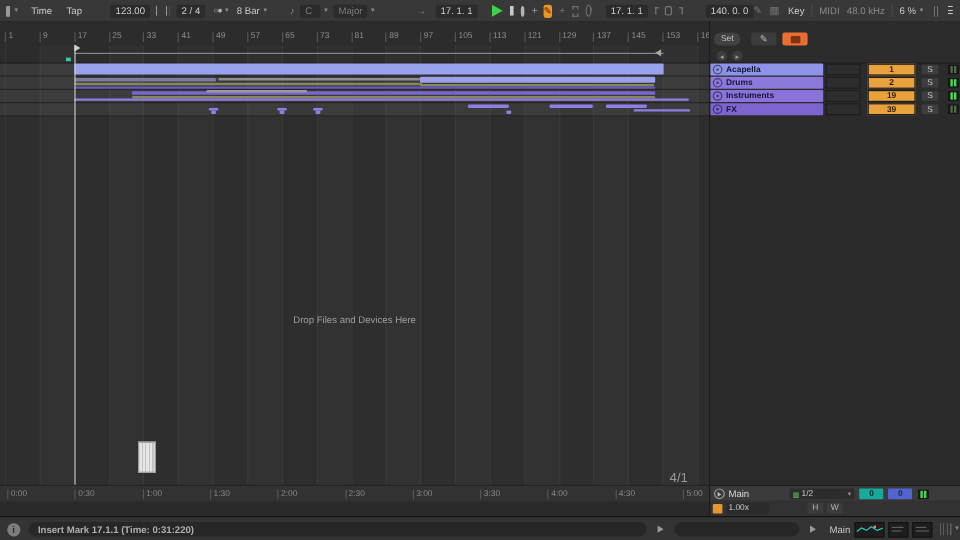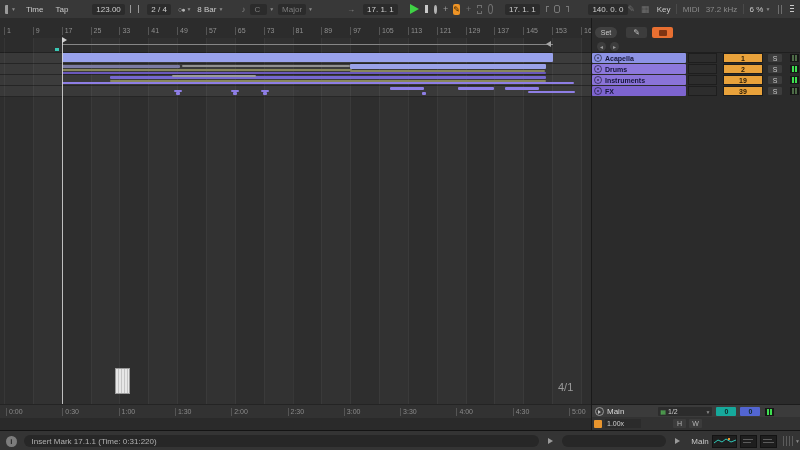--- a/index.html
+++ b/index.html
@@ -52,21 +52,21 @@
         border-bottom:1px solid rgba(0,0,0,0.35);}
   .clip{position:absolute;border-radius:1px;}
   #playhead{position:absolute;left:62px;top:20px;width:1px;height:380px;background:rgba(215,215,215,0.85);}
   #insert-mark{position:absolute;left:62px;top:19px;width:0;height:0;
       border-left:5px solid #cfcfcf;border-top:3px solid transparent;border-bottom:3px solid transparent;}
   #loop-line{position:absolute;top:26px;left:62px;width:491px;height:1px;background:#868686;}
   #loop-end{position:absolute;top:23px;left:546px;width:0;height:0;
       border-right:5px solid #a8a8a8;border-top:3px solid transparent;border-bottom:3px solid transparent;}
   #locator-tick{position:absolute;left:55px;top:30px;width:4px;height:3px;background:#39c8b5;}
   #drop-hint{position:absolute;left:0;top:244px;width:591px;text-align:center;font-size:8px;color:#9d9d9d;}
-  #beat-time{position:absolute;left:558px;top:363px;font-size:11px;color:#9a9a9a;}
+  #beat-time{position:absolute;left:558px;top:375px;font-size:11px;color:#9a9a9a;}
   #time-rulerstrip{position:absolute;left:0;top:386px;width:591px;height:14px;background:#323232;
               border-top:1px solid #242424;}
   #below-ruler{position:absolute;left:0;top:400px;width:591px;height:12px;background:#2a2a2a;}
   .time-label{position:absolute;top:3px;font-size:7px;color:#8a8a8a;border-left:1px solid #555;
               padding-left:2px;line-height:8px;}
   #white-handle{position:absolute;left:115px;top:350px;width:13px;height:24px;background:#e6e6e6;
       border:1px solid #9a9a9a;background-image:repeating-linear-gradient(90deg,transparent 0 2px,#c4c4c4 2px 3px);}
   #divider{position:absolute;top:18px;left:591px;width:1px;height:412px;background:#191919;}
   
   #sidebar{position:absolute;top:18px;left:592px;width:208px;height:412px;background:#2b2b2b;}
@@ -116,21 +116,21 @@
       display:flex;align-items:center;padding-left:2px;}
   .hw-btn{width:13px;height:9px;background:#3c3c3c;border-radius:1px;color:#b5b5b5;
       display:flex;align-items:center;justify-content:center;}
   
   #statusbar{position:absolute;left:0;top:430px;width:800px;height:20px;background:#343434;
       border-top:1px solid #141414;display:flex;align-items:center;font-size:8px;}
   #info-ic{width:11px;height:11px;border-radius:50%;background:#7d7d7d;color:#2a2a2a;font-weight:bold;
       font-size:8px;display:flex;align-items:center;justify-content:center;margin-left:6px;}
   .status-field{height:12px;background:#272727;border-radius:6px;color:#b0b0b0;
       display:flex;align-items:center;padding-left:8px;}
-  #field1{width:528px;margin-left:7px;}
+  #field1{width:528px;margin-left:7px;font-weight:bold;}
   #field2{width:100px;margin-left:0;}
   .sb-arrow{width:0;height:0;border-left:5px solid #9a9a9a;border-top:3px solid transparent;
       border-bottom:3px solid transparent;margin-left:9px;margin-right:9px;}
   #sb-main{color:#c9c9c9;margin-left:2px;}
   .disp{height:11px;background:#1e1e1e;border:1px solid #131313;margin-left:3px;position:relative;overflow:hidden;}
   #disp1{width:24px;}
   #disp2{width:16px;}
   #disp3{width:16px;}
   .disp .dash{position:absolute;background:#5c5c5c;height:1px;}
   #sb-meter{width:10px;height:10px;margin-left:6px;background:
@@ -172,21 +172,21 @@
     <span class="tb-box" style="margin-left:12px">17. 1. 1</span>
     <div class="punch in"></div>
     <div class="loop-ic"></div>
     <div class="punch out"></div>
     <span class="tb-box" style="margin-left:19px">140. 0. 0</span>
     <span class="mini-ic dim" style="margin-left:auto">✎</span>
     <span class="mini-ic dim">▦</span>
     <span class="tb-txt" style="margin-left:7px">Key</span>
     <div class="vsep"></div>
     <span class="tb-dim" style="margin-left:6px">MIDI</span>
-    <span class="tb-dim" style="margin-left:6px">37.2 kHz</span>
+    <span class="tb-dim" style="margin-left:6px">48.0 kHz</span>
     <div class="vsep"></div>
     <span class="tb-txt" style="margin-left:6px">6 %</span>
     <span class="caret">▼</span>
     <div class="cpu-bars"></div>
     <div class="burger"></div>
   </div>
 
   <div id="canvas">
     <div id="rulerstrip">
         <span class="bar-label" style="left: 4px;">1</span>
@@ -262,20 +262,21 @@
         <div class="clip" style="left: 233px; top: 74px; width: 4px; height: 3px; background: rgb(142, 126, 229);"></div>
         <div class="clip" style="left: 261px; top: 72px; width: 8px; height: 2px; background: rgb(142, 126, 229);"></div>
         <div class="clip" style="left: 263px; top: 74px; width: 4px; height: 3px; background: rgb(142, 126, 229);"></div>
         <div class="clip" style="left: 422px; top: 74px; width: 4px; height: 3px; background: rgb(142, 126, 229);"></div>
       </div>
     <div id="loop-line"></div>
     <div id="loop-end"></div>
     <div id="insert-mark"></div>
     <div id="locator-tick"></div>
     <div id="playhead"></div>
+    <div id="drop-hint">Drop Files and Devices Here</div>
     <div id="beat-time">4/1</div>
     <div id="white-handle"></div>
     <div id="time-rulerstrip">
         <span class="time-label" style="left: 6px;">0:00</span>
         <span class="time-label" style="left: 62.3px;">0:30</span>
         <span class="time-label" style="left: 118.6px;">1:00</span>
         <span class="time-label" style="left: 174.9px;">1:30</span>
         <span class="time-label" style="left: 231.2px;">2:00</span>
         <span class="time-label" style="left: 287.5px;">2:30</span>
         <span class="time-label" style="left: 343.8px;">3:00</span>

